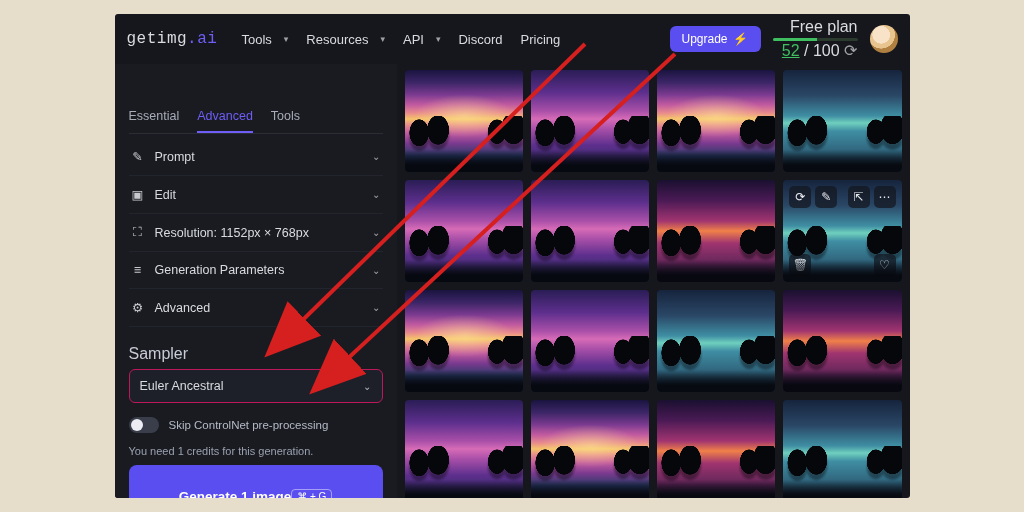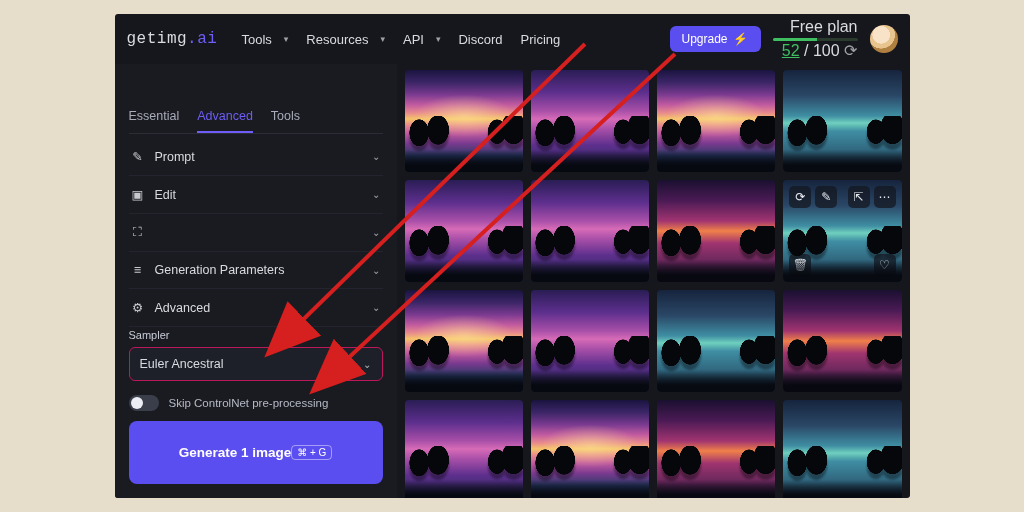--- a/index.html
+++ b/index.html
@@ -26,21 +26,21 @@
   
   .main { display:flex; height:calc(100% - 50px); }
   .sidebar { width:282px; background:#191b21; padding:8px 14px 14px; display:flex; flex-direction:column; font-size:12.5px; }
   .tabs { display:flex; gap:18px; border-bottom:1px solid #2a2d36; margin-bottom:4px;}
   .tab { padding:8px 0; color:#a8acb8; cursor:pointer;margin-top:29px; }
   .tab.active { color:#6e5df6; border-bottom:2px solid #6e5df6; }
   .acc { display:flex; align-items:center; gap:10px; padding:11px 2px; border-bottom:1px solid #22252e; cursor:pointer; }
   .acc .chev-r { margin-left:auto; font-size:10px; opacity:.7; }
   .acc-icon { width:14px; display:inline-flex; justify-content:center; opacity:.9; }
 
-  .field-label { margin-top:2px; color:#c9ccd6; font-size:11px; }
+  .field-label { margin-top:18px; color:#c9ccd6; font-size:16px; }
   .select { margin-top:6px; border:1px solid #be185d; background:#1d2028; border-radius:6px; padding:9px 10px; display:flex; align-items:center; cursor:pointer; }
   .select .chev-r { margin-left:auto; font-size:10px; opacity:.8; }
 
   .toggle-row { display:flex; align-items:center; gap:10px; margin-top:14px; }
   .toggle { width:30px; height:16px; background:#3a3e4a; border-radius:9px; position:relative; cursor:pointer; }
   .knob { position:absolute; left:2px; top:2px; width:12px; height:12px; background:#eceef3; border-radius:50%; }
   .toggle-label { font-size:11.5px; color:#b6bac6; }
 
   .sidebar-footer { margin-top:auto; }
   .credits { font-size:11px; color:#9aa0af; margin:12px 0 8px; }
@@ -145,20 +145,21 @@
         <span>Prompt</span>
         <span class="chev-r">⌄</span>
       </div>
       <div class="acc">
         <span class="acc-icon">▣</span>
         <span>Edit</span>
         <span class="chev-r">⌄</span>
       </div>
       <div class="acc">
         <span class="acc-icon">⛶</span>
+        <span>Resolution: 1152px × 768px</span>
         <span class="chev-r">⌄</span>
       </div>
       <div class="acc">
         <span class="acc-icon">≡</span>
         <span>Generation Parameters</span>
         <span class="chev-r">⌄</span>
       </div>
       <div class="acc">
         <span class="acc-icon">⚙</span>
         <span>Advanced</span>
@@ -172,20 +173,21 @@
       </div>
 
       <div class="toggle-row">
         <div class="toggle">
             <div class="knob"></div>
           </div>
         <div class="toggle-label">Skip ControlNet pre-processing</div>
       </div>
 
       <div class="sidebar-footer">
+        <div class="credits">You need 1 credits for this generation.</div>
         <button class="gen-btn">
           <span>Generate 1 image</span>
           <span class="kbd">⌘ + G</span>
         </button>
       </div>
     </div>
 
     <div class="gallery">
       <div class="grid">
         <div class="thumb sunset palms"></div>

